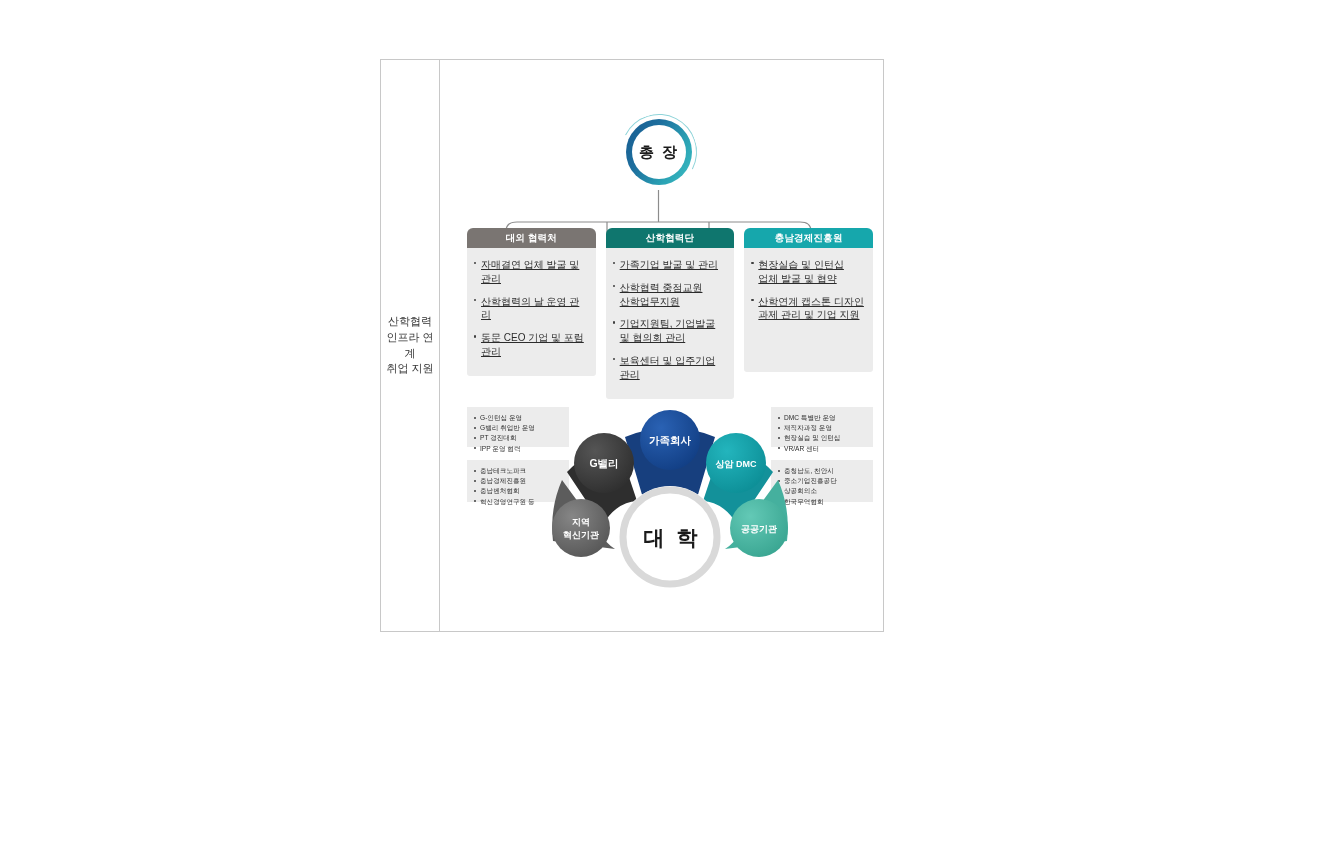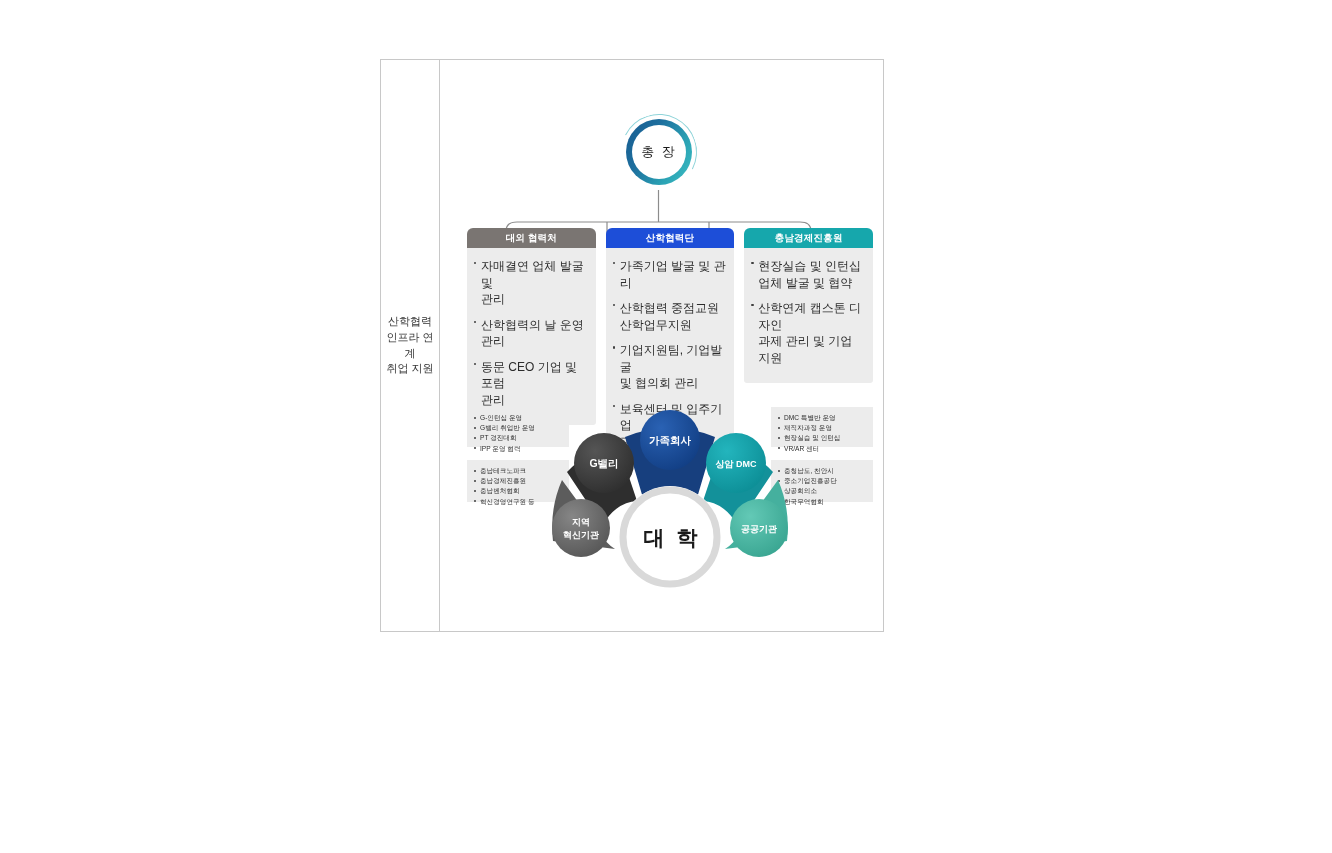--- a/index.html
+++ b/index.html
@@ -105,22 +105,22 @@
   }
   .chief-circle .ring-inner {
     position: absolute;
     left: 11px; top: 11px;
     width: 54px; height: 54px;
     border-radius: 50%;
     background: #ffffff;
     display: flex;
     align-items: center;
     justify-content: center;
-    font-size: 13px;
-    font-weight: normal;
+    font-size: 15px;
+    font-weight: bold;
     color: #1b1b1b;
     letter-spacing: 2px;
   }
 
   .connect-svg { position: absolute; left: 0; top: 125px; width: 445px; height: 60px; }
 
   
   .boxes {
     position: absolute;
     left: 27px;
@@ -150,24 +150,25 @@
     border-radius: 0 0 3px 3px;
     min-height: 124px;
     padding: 10px 7px 8px 7px;
     box-sizing: border-box;
   }
   .bullet-list { margin: 0; padding: 0; list-style: none; }
   .bullet-list li {
     position: relative;
     padding-left: 7px;
     margin-bottom: 9px;
-    font-size: 12px;
+    font-size: 10px;
     line-height: 1.38;
     color: #2c2c2c;
     white-space: pre-line;
+    text-decoration: underline;
   }
   .bullet-list li:before {
     content: "";
     position: absolute;
     left: 0; top: 4px;
     width: 2.4px; height: 2.4px;
     background: #3f3f3f;
     border-radius: 50%;
   }
 
@@ -267,21 +268,21 @@
                 <li>자매결연 업체 발굴 및
 관리</li>
                 <li>산학협력의 날 운영 관리</li>
                 <li>동문 CEO 기업 및 포럼
 관리</li>
               </ul>
             </div>
           </div>
 
           <div class="col-box">
-            <div class="box-head" style="background:#1d4ed8">산학협력단</div>
+            <div class="box-head" style="background:#0f766e">산학협력단</div>
             <div class="box-body">
               <ul class="bullet-list">
                 <li>가족기업 발굴 및 관리</li>
                 <li>산학협력 중점교원
  산학업무지원</li>
                 <li>기업지원팀, 기업발굴
 및 협의회 관리</li>
                 <li>보육센터 및 입주기업
 관리</li>
               </ul>

